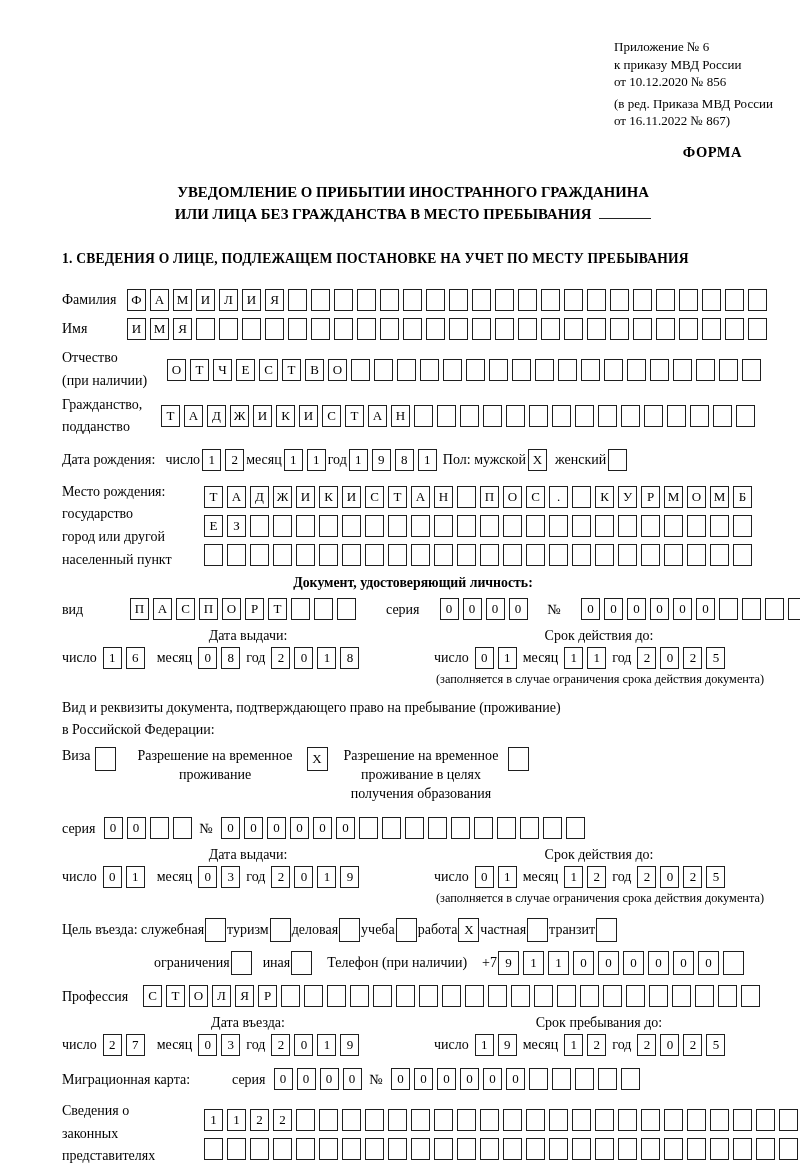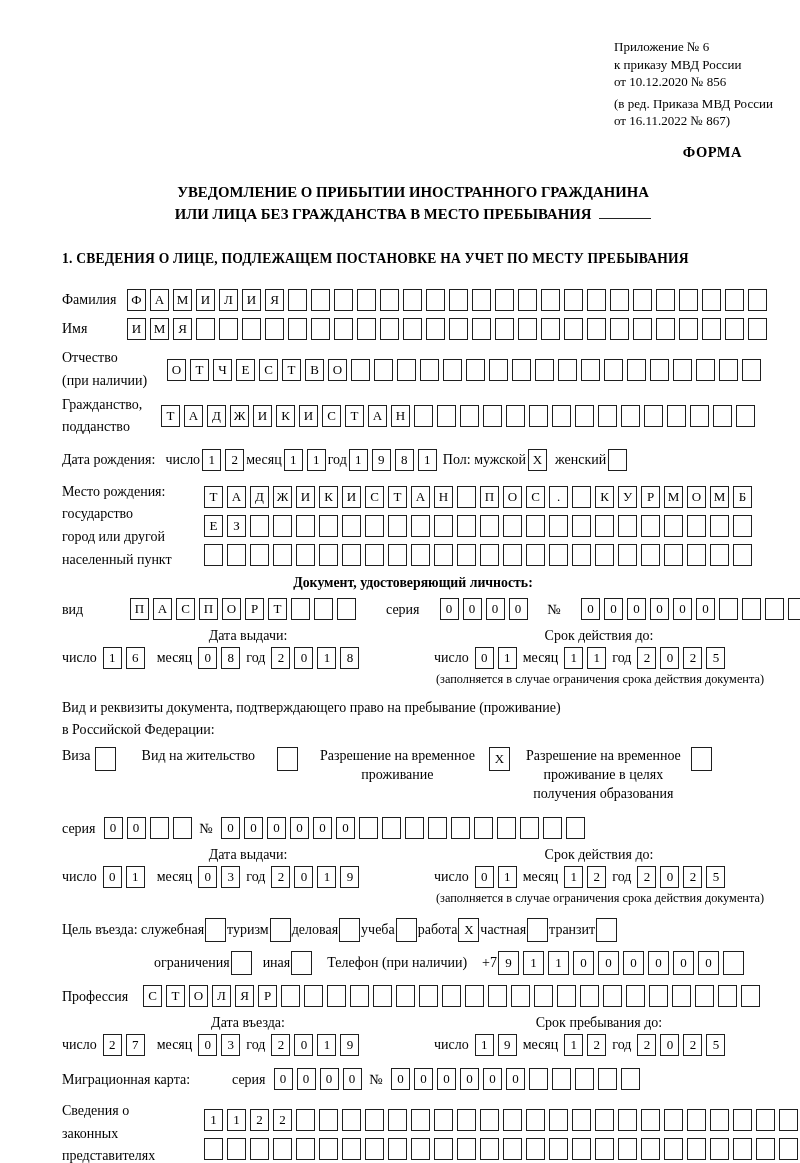--- a/index.html
+++ b/index.html
@@ -433,26 +433,20 @@
     <div>в Российской Федерации:</div>
   </div>
 
   <div class="cbrow">
     <span class="cbitem">
       <span class="txt">Виза</span>
       <span class="boxes" style="margin-left:4px">
           <span class="cell"></span>
         </span>
     </span>
-    <span class="cbitem" style="margin-left:26px">
-      <span class="txt">Вид на жительство</span>
-      <span class="boxes" style="margin-left:22px">
-          <span class="cell"></span>
-        </span>
-    </span>
     <span class="cbitem" style="margin-left:22px">
       <span class="txt">
         <div>Разрешение на временное</div>
         <div>проживание</div>
       </span>
       <span class="boxes" style="margin-left:14px">
           <span class="cell">X</span>
         </span>
     </span>
     <span class="cbitem" style="margin-left:16px">

